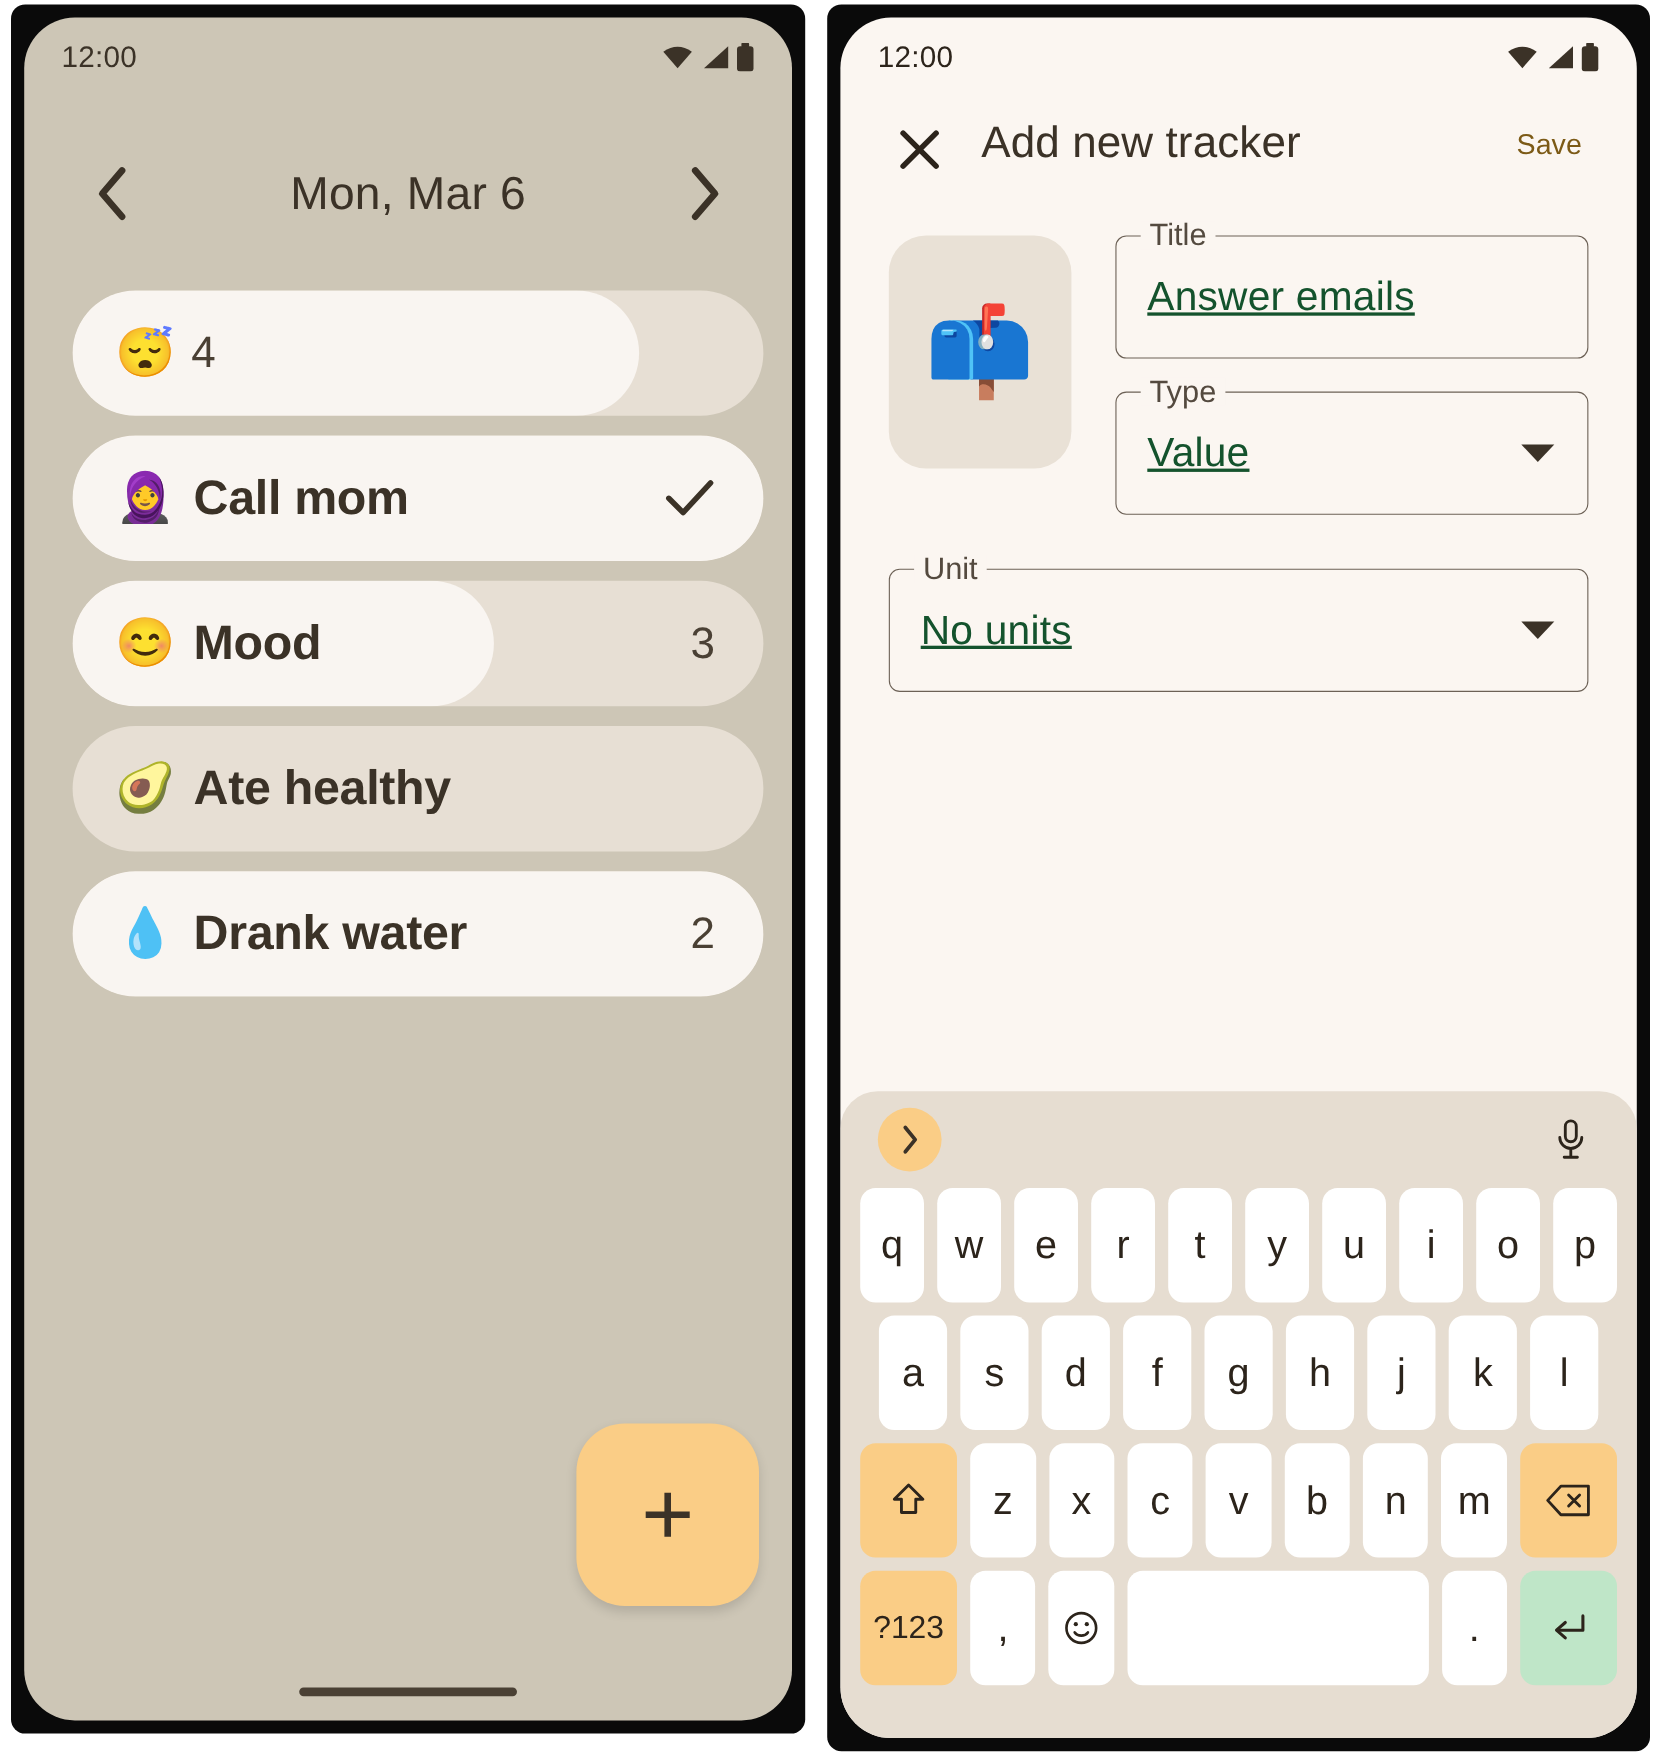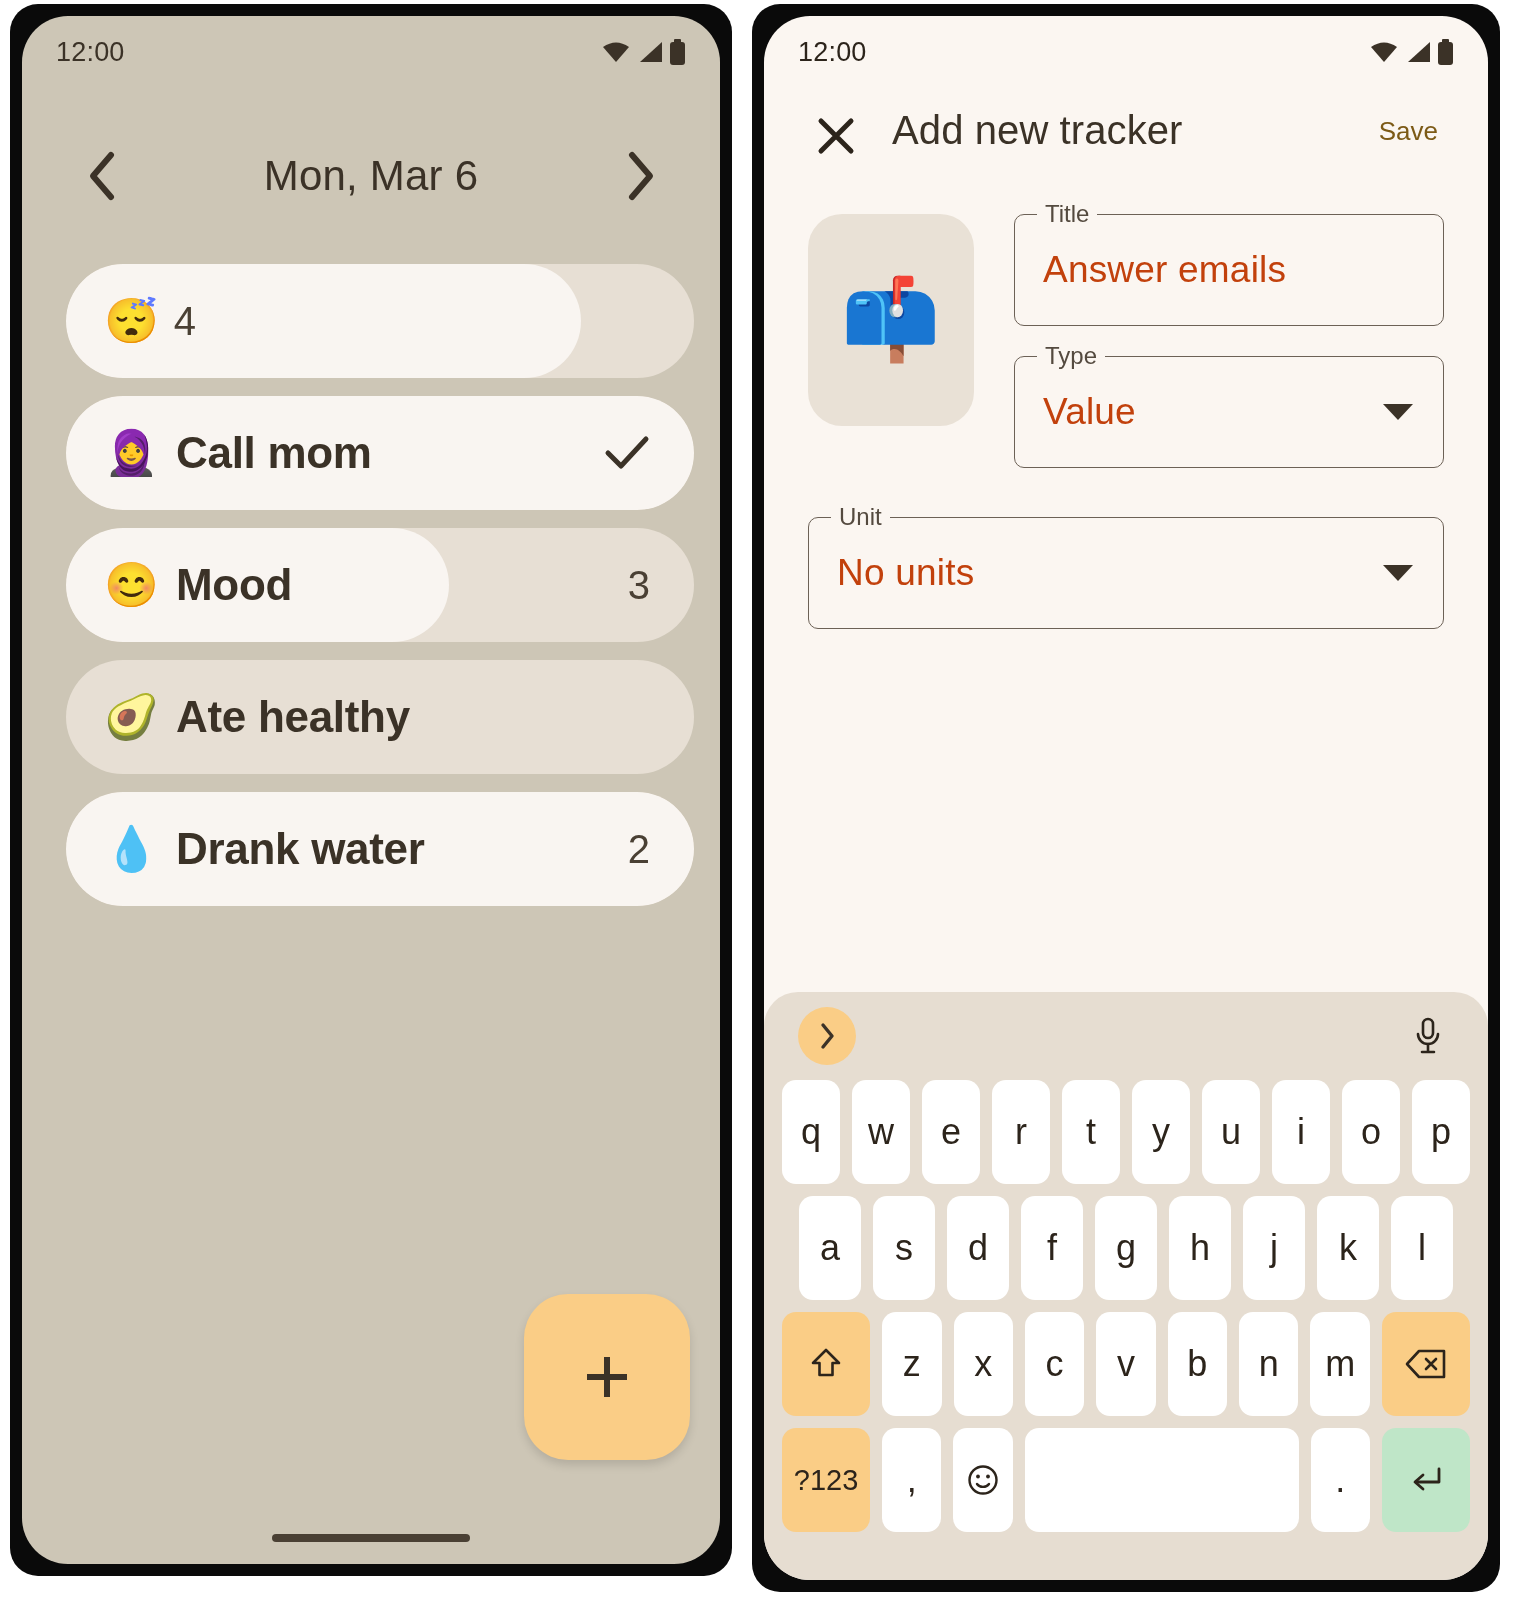--- a/index.html
+++ b/index.html
@@ -8,21 +8,21 @@
     background: #ffffff;
     font-family: "Liberation Sans", sans-serif;
     overflow: hidden;
   }
   .stage { position: relative; width: 1522px; height: 1600px; background:#fff; }
 
   
   .phone {
     position: absolute;
     background: #0a0a0a;
-    border-radius: 28px;
+    border-radius: 13px;
     padding: 12px;
   }
   .screen {
     width: 100%; height: 100%;
     border-radius: 46px;
     overflow: hidden;
     position: relative;
   }
   #phone-left  { left: 10px;  top: 4px; width: 722px; height: 1572px; }
   #phone-right { left: 752px; top: 4px; width: 748px; height: 1588px; }
@@ -161,25 +161,25 @@
     border-radius: 10px;
     display: flex; align-items: center;
     padding: 0 28px;
     cursor: text;
   }
   .outfield.select { cursor: pointer; }
   .outfield-label {
     position: absolute; top: -14px; left: 22px;
     background: #FBF6F1;
     padding: 0 8px;
-    font-size: 24px; color: #544A3F;
+    font-size: 28px; color: #544A3F;
     line-height: 26px;
   }
   .outfield-value {
-    font-size: 37px; color: #c2410c; letter-spacing: .2px;
+    font-size: 37px; color: #14532d; letter-spacing: .2px; text-decoration: underline;
   }
   .caret-down {
     position: absolute; right: 30px; top: 50%;
     transform: translateY(-50%);
     width: 0; height: 0;
     border-left: 15px solid transparent;
     border-right: 15px solid transparent;
     border-top: 16px solid #3B3227;
   }
   .unit-field { margin-top: 49px; }

